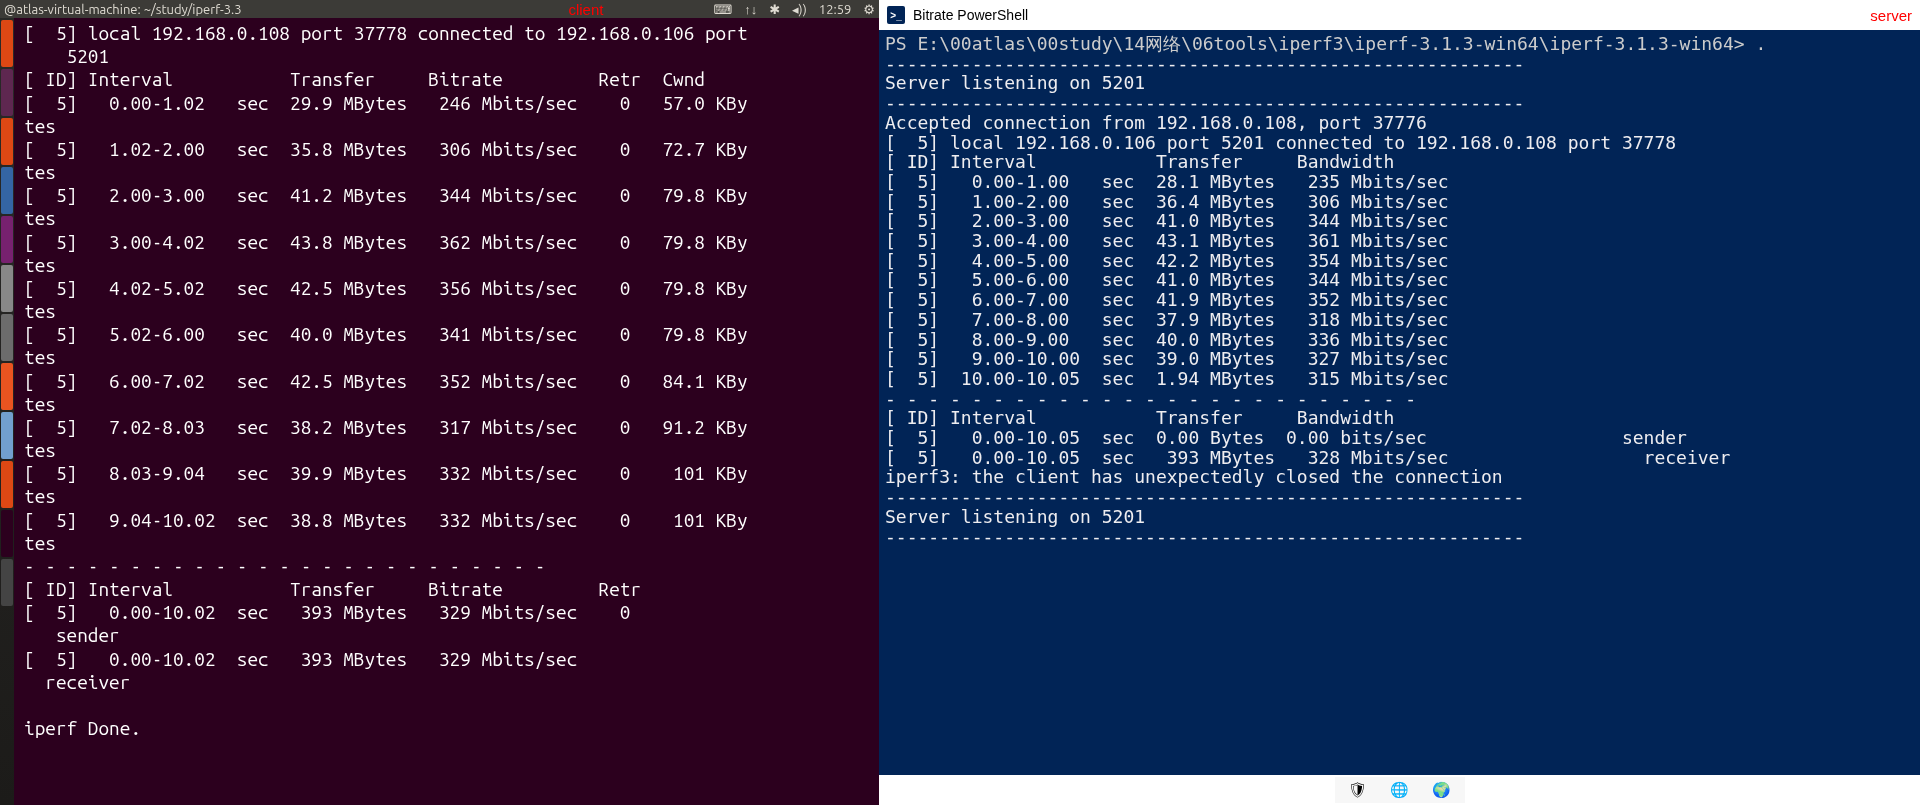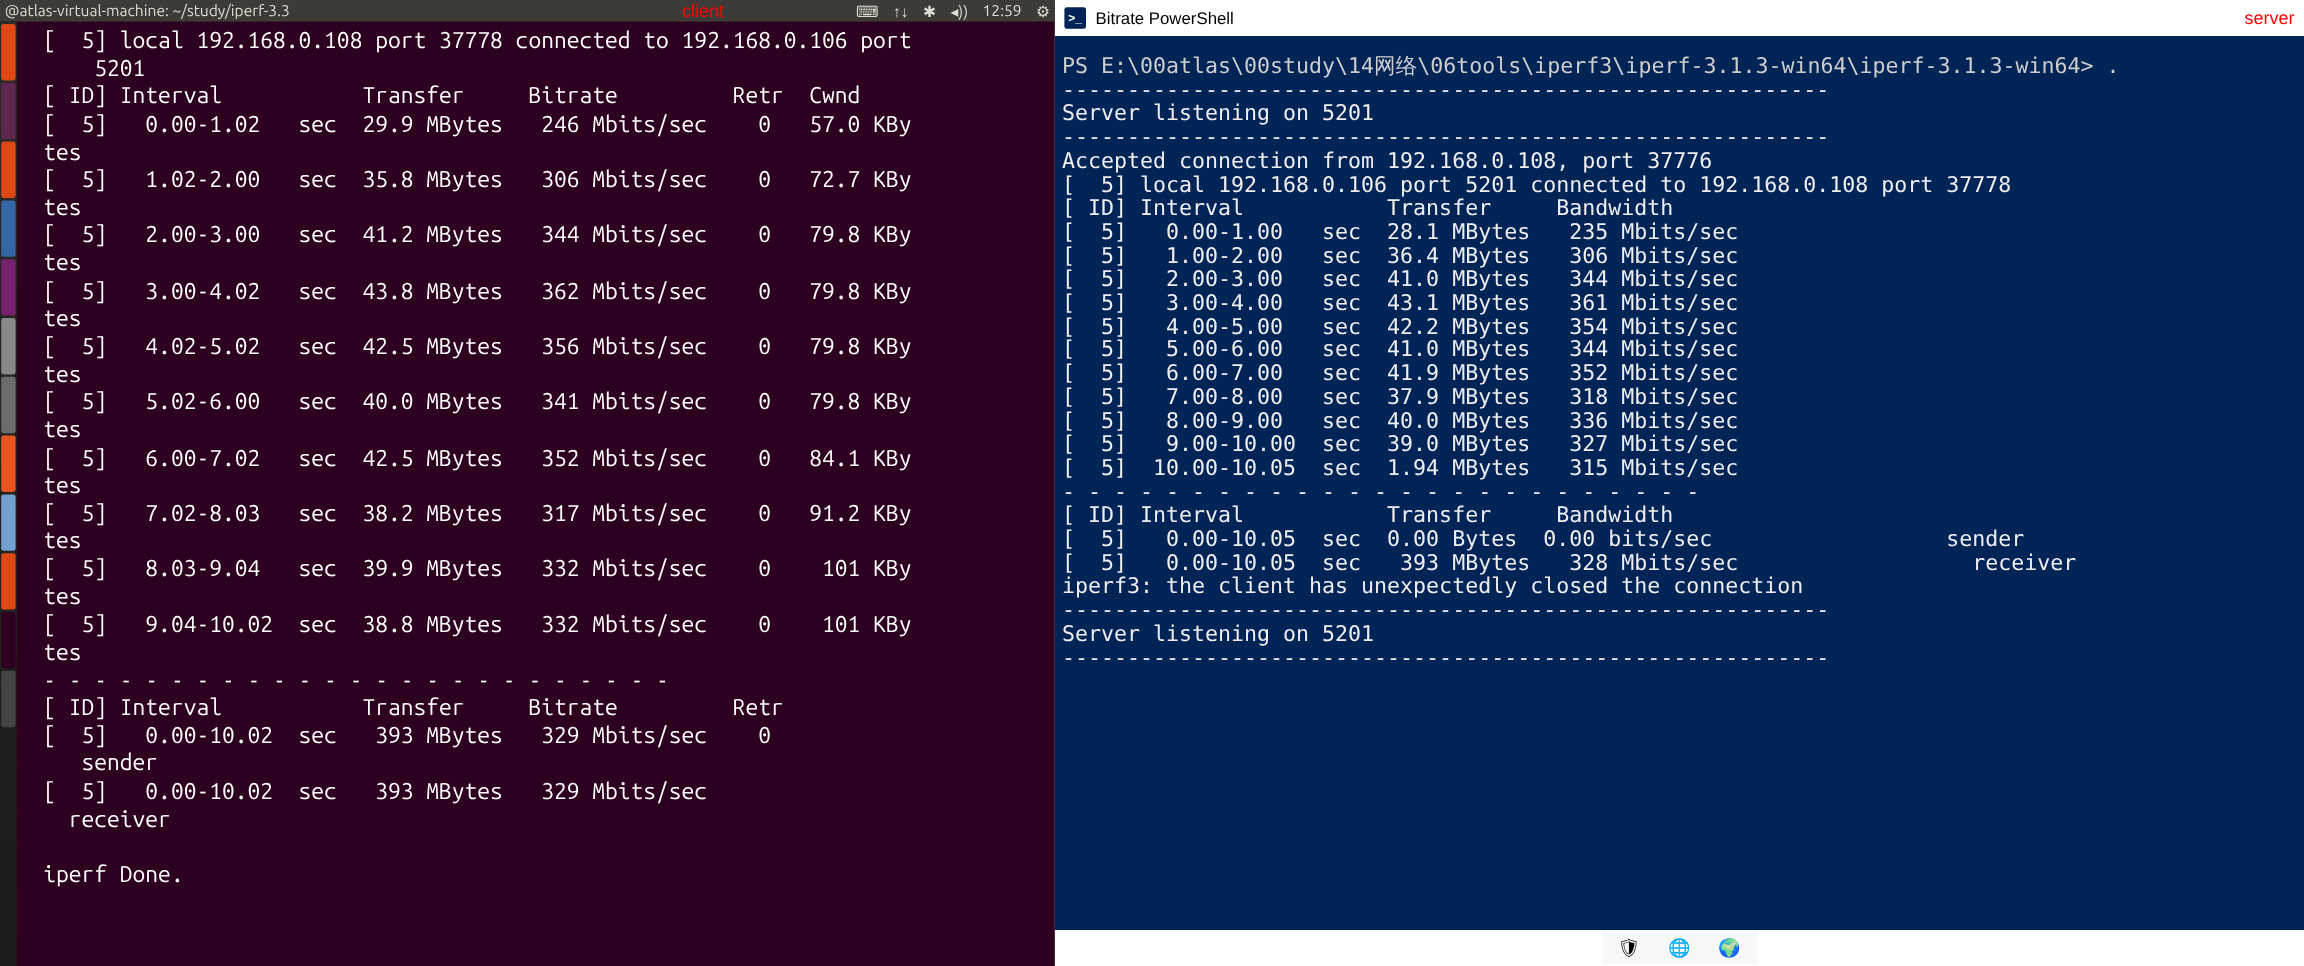--- a/index.html
+++ b/index.html
@@ -63,21 +63,21 @@
       padding-top: 2px;
     }
     .launcher-item {
       width: 12px;
       height: 47px;
       margin-left: 1px;
       border-radius: 2px;
     }
     .left-terminal {
       margin-left: 14px;
-      padding: 4px 4px 4px 22px;
+      padding: 4px 4px 4px 10px;
       color: #FFFFFF;
       font-size: 19px;
       line-height: 1.22;
       white-space: pre;
       font-family: "Ubuntu Mono","DejaVu Sans Mono",monospace;
       overflow: hidden;
       flex: 1;
     }
     .ps-title-bar {
       height: 30px;
@@ -102,21 +102,21 @@
       font-size: 10px;
       font-weight: bold;
     }
     .ps-title { flex: 1; }
     .server-annot {
       color: #FF0000;
       font-size: 15px;
     }
     .ps-terminal {
       flex: 1;
-      padding: 16px 6px;
+      padding: 4px 6px;
       color: #EEEDF0;
       font-size: 18px;
       line-height: 1.095;
       white-space: pre;
       font-family: "NSimSun","Lucida Console",monospace;
       overflow: hidden;
     }
     .ps-prompt { color: #CCCCCC; }
     .taskbar {
       height: 30px;

